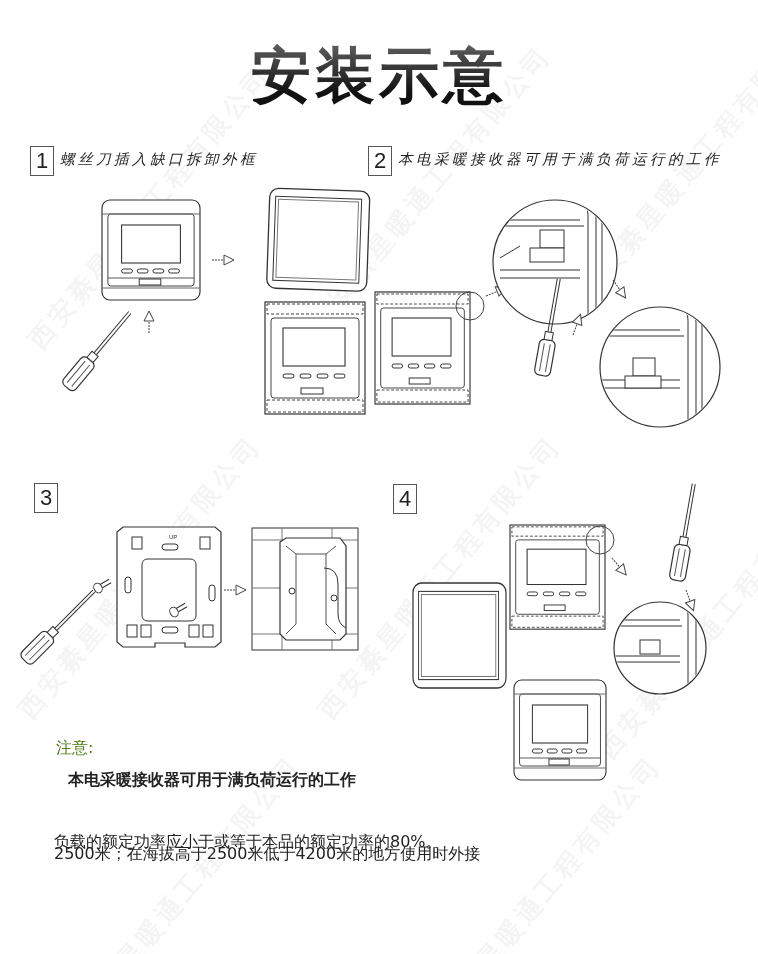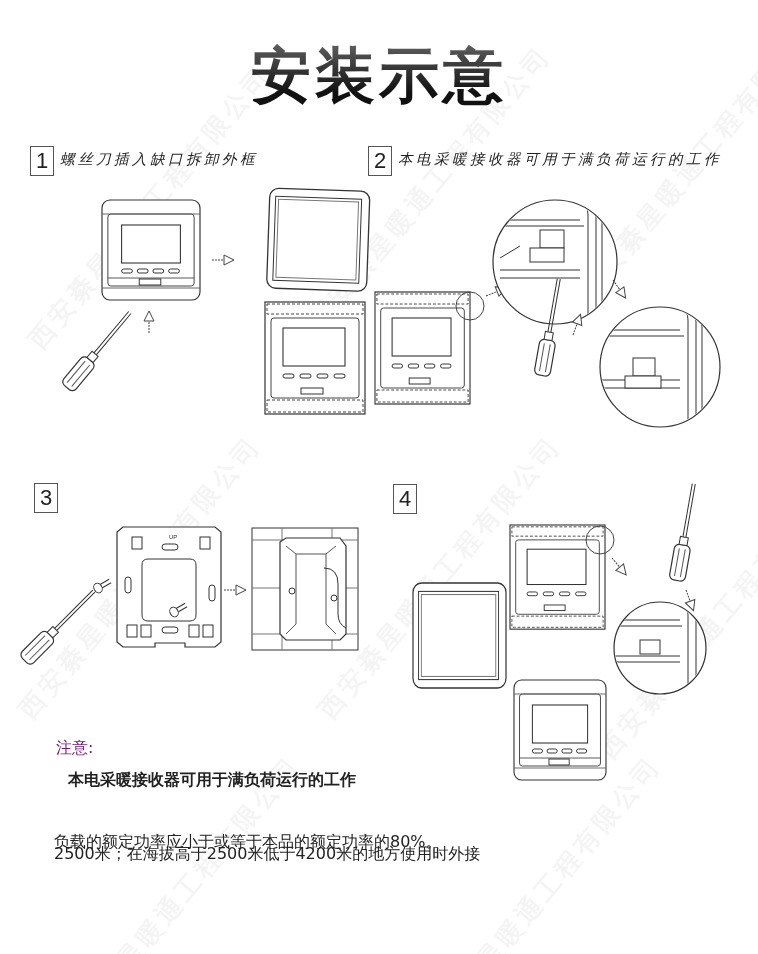--- a/index.html
+++ b/index.html
@@ -9,21 +9,21 @@
         transform: rotate(-50deg); white-space: nowrap; letter-spacing: 4px; pointer-events: none; }
   .title { position: absolute; left: 0; width: 758px; top: 36px; text-align: center;
            font-size: 60px; letter-spacing: 4px; font-weight: bold;
            background: linear-gradient(#6a6a6a, #111 70%); -webkit-background-clip: text; background-clip: text; color: transparent; }
   .step { position: absolute; display: flex; align-items: flex-start; }
   .step-num { display: inline-block; border: 1px solid #555; width: 22px; height: 28px; line-height: 28px;
               text-align: center; font-size: 22px; font-family: "Liberation Sans", sans-serif; margin-right: 6px; flex: none; }
   .step-text { font-size: 14.5px; letter-spacing: 3.5px; line-height: 19px; color: #222; padding-top: 4px; font-style: italic; }
   .illus { position: absolute; }
   svg { overflow: visible; }
-  .note-title { position: absolute; left: 56px; top: 738px; color: #701a75; font-size: 16px; }
+  .note-title { position: absolute; left: 56px; top: 738px; color: #4d7c0f; font-size: 16px; }
   .note-line { position: absolute; font-size: 16px; color: #222; white-space: nowrap; }
 </style>
 </head>
 <body>
 
 <div class="wm" style="left:-30px;top:190px;">西安綦星暖通工程有限公司</div>
 <div class="wm" style="left:250px;top:170px;">西安綦星暖通工程有限公司</div>
 <div class="wm" style="left:520px;top:140px;">西安綦星暖通工程有限公司</div>
 <div class="wm" style="left:-40px;top:560px;">西安綦星暖通工程有限公司</div>
 <div class="wm" style="left:260px;top:560px;">西安綦星暖通工程有限公司</div>

